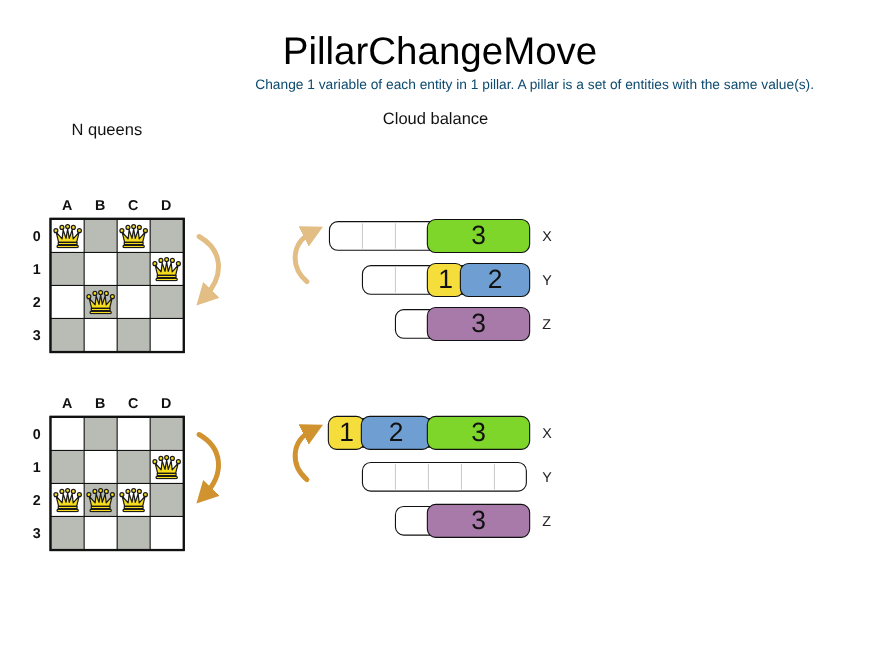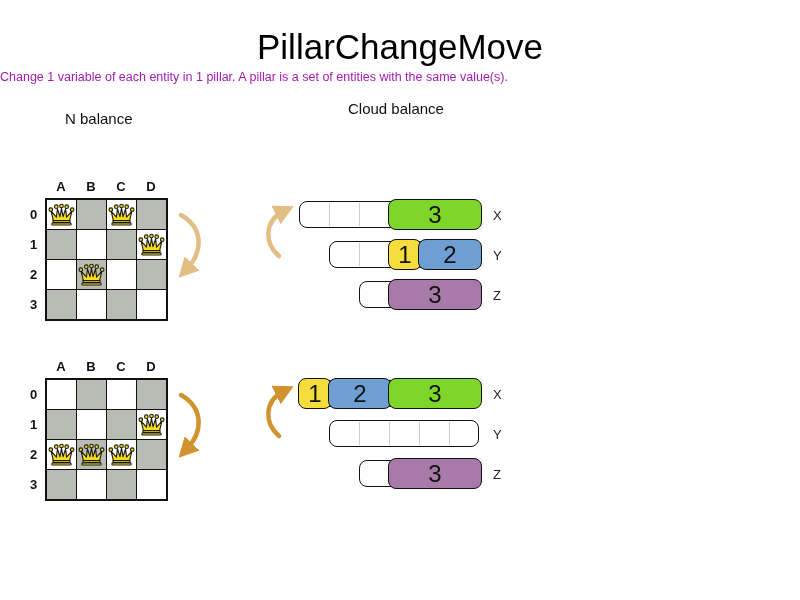--- a/index.html
+++ b/index.html
@@ -1,21 +1,21 @@
 <!DOCTYPE html>
 <html><head>
 <meta charset="utf-8">
 <style>
   html,body{margin:0;padding:0;background:#fff;}
   #stage{position:relative;width:800px;height:600px;background:#fff;overflow:hidden;
          font-family:"Liberation Sans",sans-serif;color:#111;text-decoration:underline;}
   .title{position:absolute;left:0;top:28px;width:800px;text-align:center;
          font-size:35px;line-height:1.1;color:#000;}
-  .subtitle{position:absolute;left:0;top:70px;width:740px;text-align:left;
-         font-size:12.5px;color:#a21caf;}
+  .subtitle{position:absolute;left:0;top:70px;width:740px;text-align:right;
+         font-size:12.5px;color:#0c4a6e;}
   .section-label{position:absolute;font-size:15px;color:#111;}
   .section-label.nq{left:65px;top:110px;}
   .section-label.cb{left:348px;top:100px;}
 
   
   .board{position:absolute;}
   .board-grid{position:absolute;left:0;top:0;display:grid;
       grid-template-columns:repeat(4,29px);grid-auto-rows:29px;gap:1px;
       background:#111;border:2px solid #111;}
   .cell{background:#fff;display:flex;align-items:center;justify-content:center;}
@@ -36,21 +36,21 @@
       font-size:13px;color:#222;}
 
   svg.arrows{position:absolute;left:0;top:0;pointer-events:none;}
 </style>
 </head>
 <body>
 
 <div id="stage">
   <div class="title">PillarChangeMove</div>
   <div class="subtitle">Change 1 variable of each entity in 1 pillar. A pillar is a set of entities with the same value(s).</div>
-  <div class="section-label nq">N balance</div>
+  <div class="section-label nq">N queens</div>
   <div class="section-label cb">Cloud balance</div>
 
   <svg class="arrows" width="800" height="600">
     <defs>
       <marker id="headL" markerWidth="4.6" markerHeight="4.6" refX="2" refY="2.3" orient="auto">
         <path id="headL-path" d="M0 0 L4.4 2.3 L0 4.6 Z" fill="#e2be85"></path>
       </marker>
       <marker id="headD" markerWidth="4.6" markerHeight="4.6" refX="2" refY="2.3" orient="auto">
         <path id="headD-path" d="M0 0 L4.4 2.3 L0 4.6 Z" fill="#d09330"></path>
       </marker>

